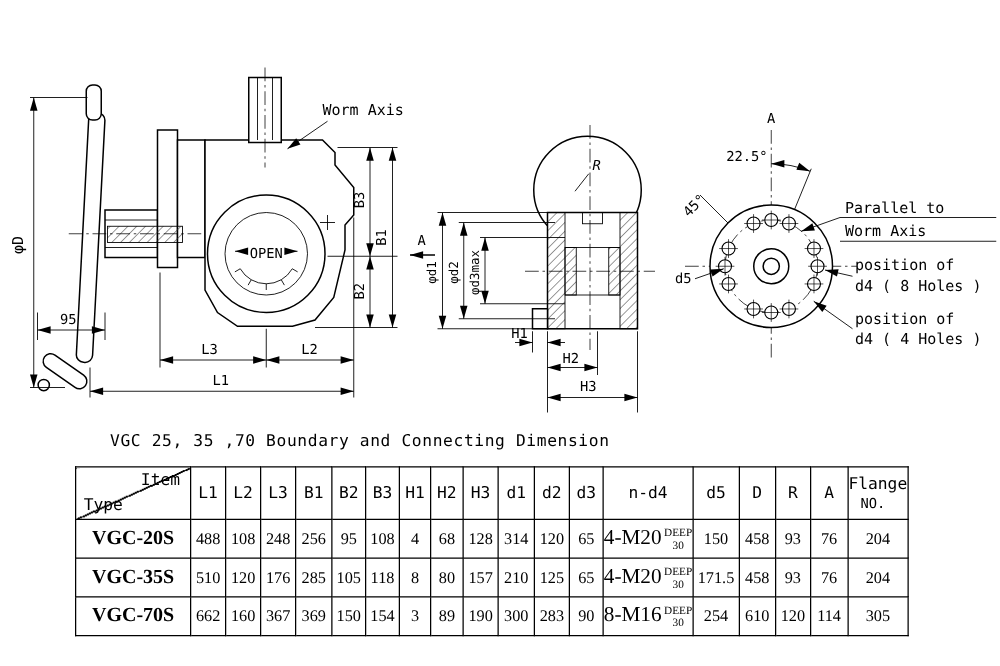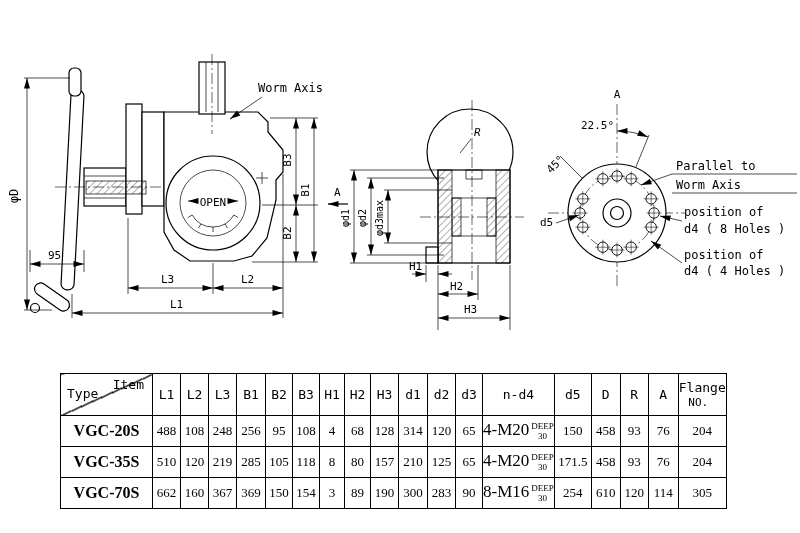--- a/index.html
+++ b/index.html
@@ -18,21 +18,21 @@
   .title { position:absolute; left:88px; top:346px; font-size:13px; letter-spacing:0.5px; white-space:nowrap; }
   .tablewrap { position:absolute; left:60px; top:373px; }
   table { border-collapse:collapse; table-layout:fixed;padding-left:27px; }
   th,td { border:1px solid #000; text-align:center; vertical-align:middle; font-weight:normal; overflow:hidden; }
   thead th { height:42px; font-size:13px; }
   tbody td { height:31px; font-size:13px;font-family:Liberation Serif, serif; }
   td.type { font-family:"Liberation Serif", serif; font-weight:bold; font-size:16px; }
   th.corner { position:relative;
     background:linear-gradient(to bottom right, transparent calc(50% - 0.7px), #000 calc(50% - 0.7px), #000 calc(50% + 0.7px), transparent calc(50% + 0.7px)); }
   th.corner .ci { position:absolute; top:3px; right:8px; font-size:13px; }
-  th.corner .ct { position:absolute; bottom:14px; left:6px; font-size:13px; }
+  th.corner .ct { position:absolute; bottom:3px; left:6px; font-size:13px; }
   th.flh div { line-height:1.25; }
   th.flh .flno { font-size:11px; text-align:center; padding-right:8px; }
   td.nd4 { white-space:nowrap; }
   .nd4main { font-size:17px;margin-top:12px; }
   .nd4stack { display:inline-flex; flex-direction:column; vertical-align:middle; font-size:9px; line-height:1.1; margin-left:2px; text-align:center; }
 </style>
 </head>
 <body>
 
 <div class="page">
@@ -234,20 +234,21 @@
       <line x1="672" y1="174" x2="641" y2="185" class="thin" marker-end="url(#ae)"></line>
       <text x="684" y="216" font-size="12">position of</text>
       <text x="684" y="233" font-size="12">d4 ( 8 Holes )</text>
       <line x1="682" y1="221" x2="660" y2="216" class="thin" marker-end="url(#ae)"></line>
       <text x="684" y="259" font-size="12">position of</text>
       <text x="684" y="275" font-size="12">d4 ( 4 Holes )</text>
       <line x1="682" y1="263" x2="651" y2="241" class="thin" marker-end="url(#ae)"></line>
     </g>
   </svg>
 
+  <div class="title">VGC 25, 35 ,70 Boundary and Connecting Dimension</div>
 
   <div class="tablewrap">
     <table id="dimtable">
       <colgroup>
         <col style="width:92px">
           <col style="width:28px">
           <col style="width:28px">
           <col style="width:28px">
         <col style="width:29px">
           <col style="width:27px">
@@ -316,21 +317,21 @@
             <td>150</td>
             <td>458</td>
             <td>93</td>
             <td>76</td>
             <td>204</td>
           </tr>
           <tr>
             <td class="type">VGC-35S</td>
             <td>510</td>
             <td>120</td>
-            <td>219</td>
+            <td>176</td>
             <td>285</td>
             <td>105</td>
             <td>118</td>
             <td>8</td>
             <td>80</td>
             <td>157</td>
             <td>210</td>
             <td>125</td>
             <td>65</td>
             <td class="nd4"><span class="nd4main">4-M20</span><span class="nd4stack">

